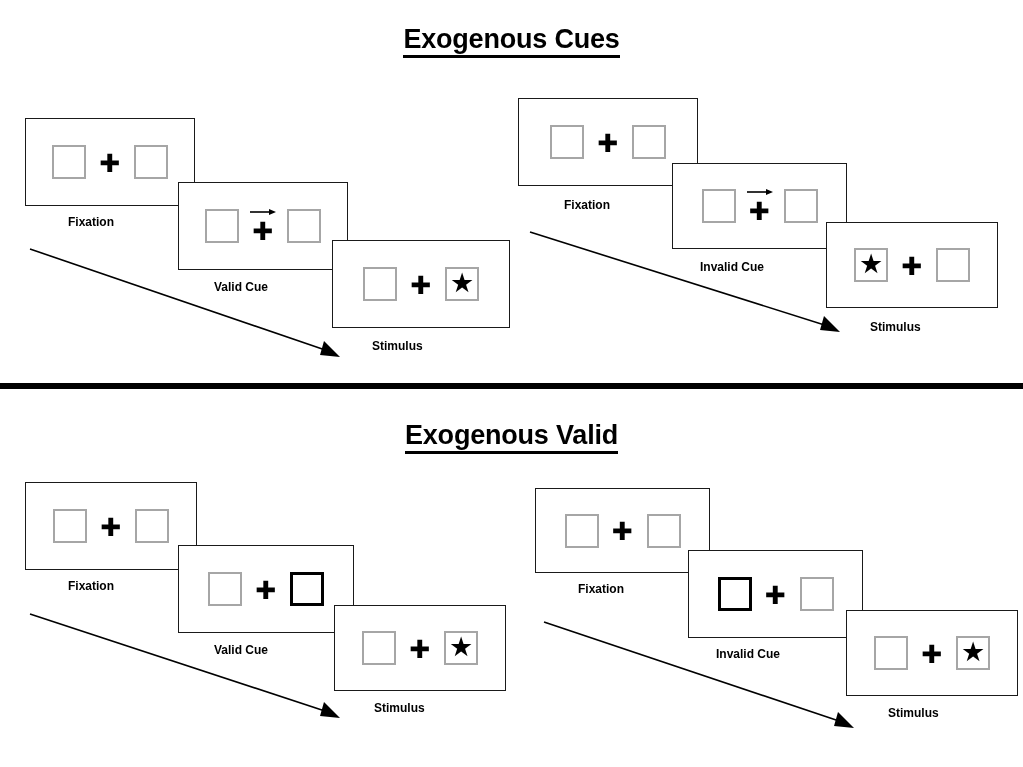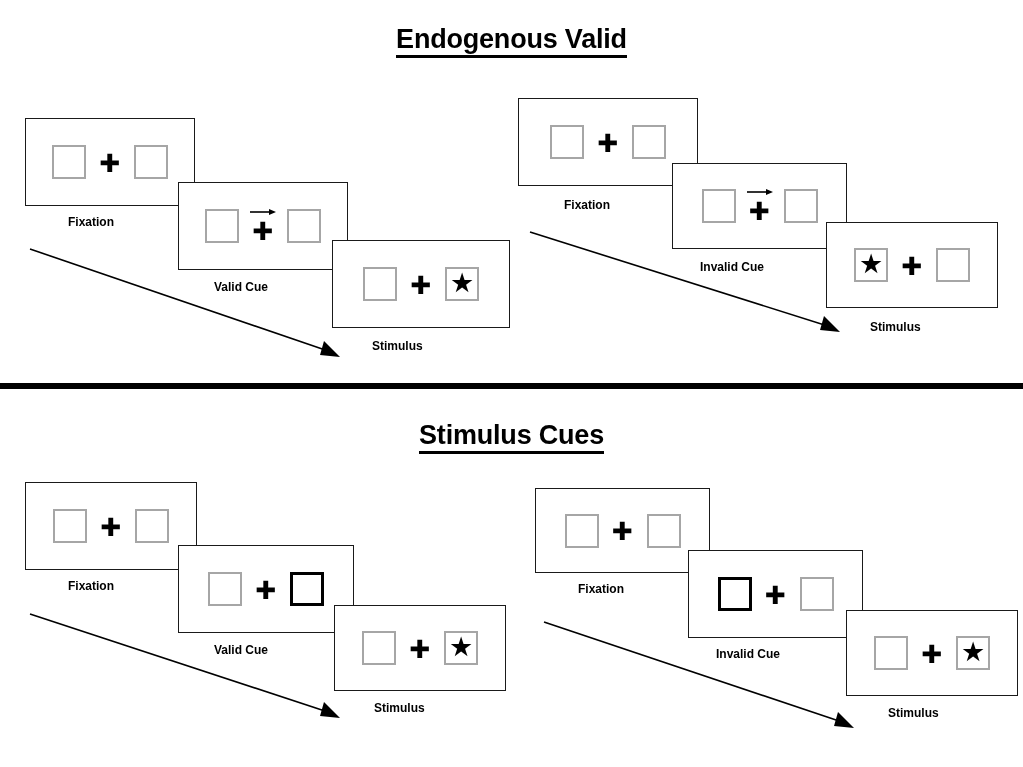--- a/index.html
+++ b/index.html
@@ -135,21 +135,21 @@
     position: absolute;
     overflow: visible;
   }
 </style>
 </head>
 <body>
 
 <div class="section" id="section-endogenous">
 
   <div class="section-title" id="title-endogenous">
-    <span>Endogenous Valid</span>
+    <span>Exogenous Cues</span>
   </div>
 
   <div class="sequence" id="seq-endo-valid" style="left:0; top:0; width:520px; height:384px;">
 
     <div class="frame" style="left:25px; top:118px; width:170px; height:88px;">
       <div class="frame-inner">
         <div class="box">
           <span class="star hidden">★</span>
         </div>
         <div class="fixcross">
@@ -259,21 +259,21 @@
     </svg>
   </div>
 
 </div>
 
 <div class="divider"></div>
 
 <div class="section" id="section-exogenous">
 
   <div class="section-title" id="title-exogenous">
-    <span>Stimulus Cues</span>
+    <span>Exogenous Valid</span>
   </div>
 
   <div class="sequence" id="seq-exo-valid" style="left:0; top:0; width:520px; height:377px;">
 
     <div class="frame" style="left:25px; top:92px; width:172px; height:88px;">
       <div class="frame-inner">
         <div class="box">
           <span class="star hidden">★</span>
         </div>
         <div class="fixcross">

